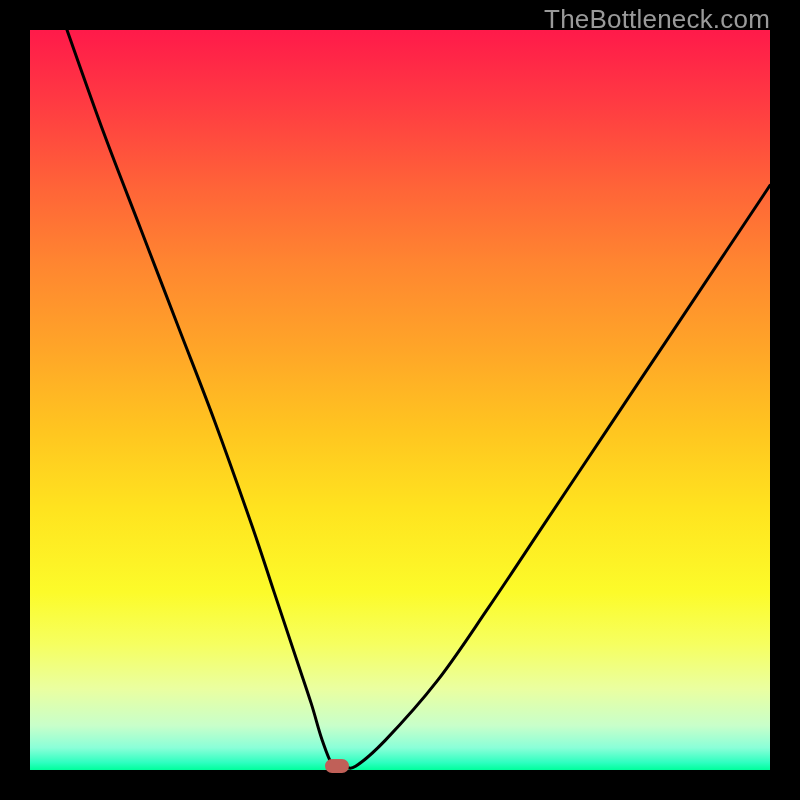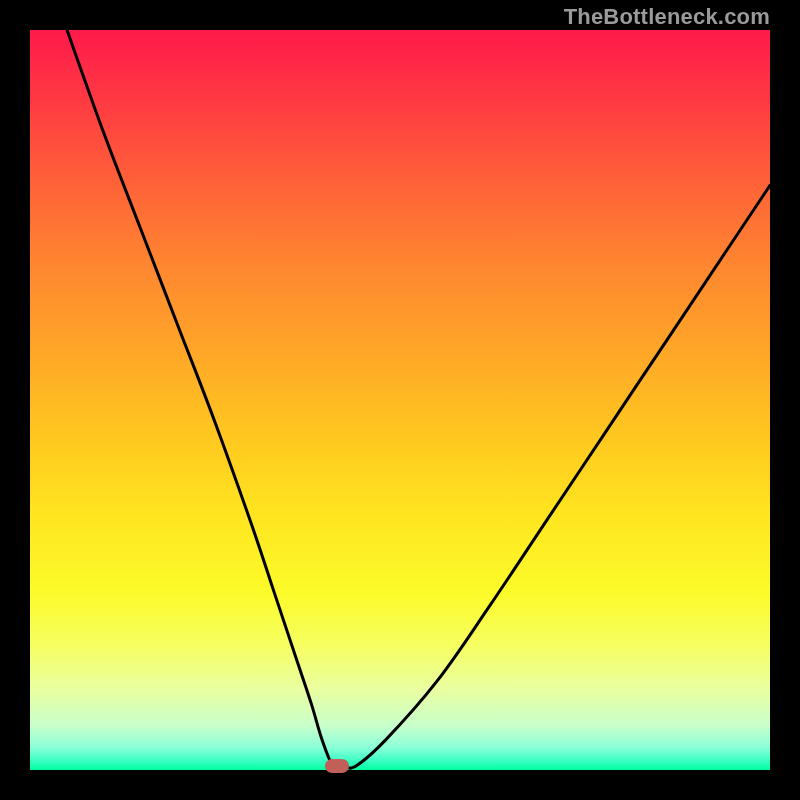--- a/index.html
+++ b/index.html
@@ -38,22 +38,22 @@
       #8affd8 97%,
       #2effc0 99%,
       #00ff9c 100%
     );
   }
   .watermark {
     position: absolute;
     top: 4px;
     right: 30px;
     color: #9a9a9a;
-    font-size: 22px;
-    font-weight: 700;
+    font-size: 26px;
+    font-weight: 400;
     letter-spacing: 0.2px;
   }
   .marker {
     position: absolute;
     width: 24px;
     height: 14px;
     background: #c06058;
     border-radius: 7px;
     transform: translate(-50%, -50%);
   }

